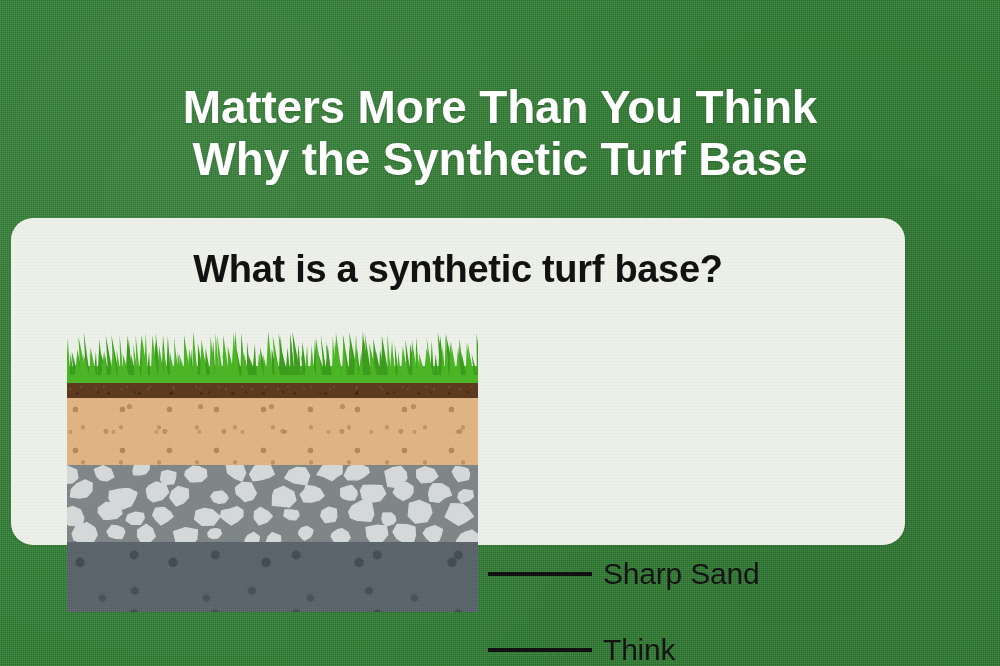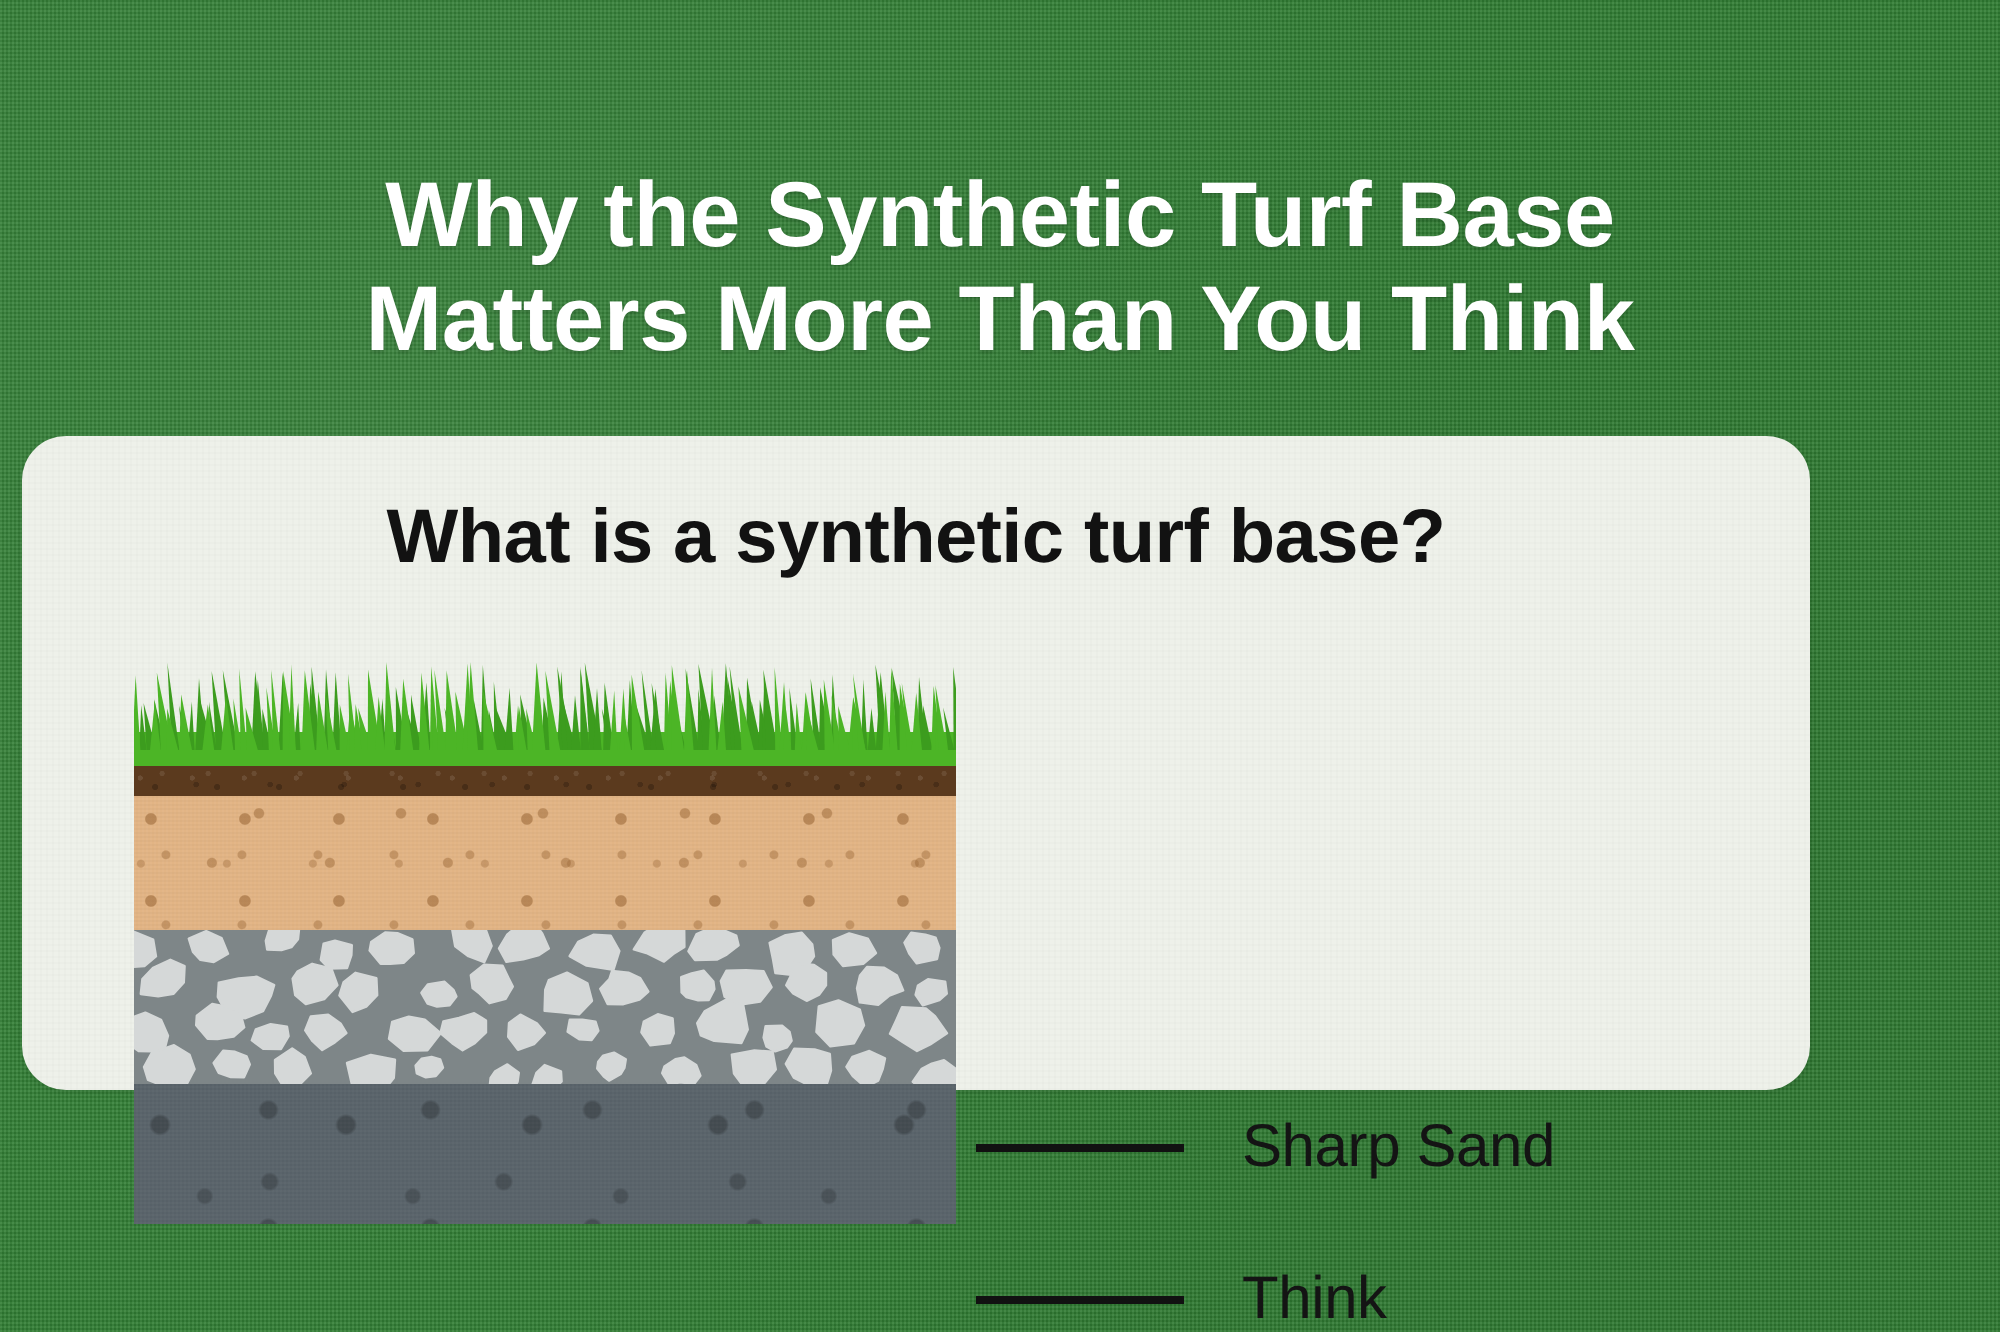--- a/index.html
+++ b/index.html
@@ -101,39 +101,39 @@
       repeating-linear-gradient(0deg, rgba(255,255,255,.025) 0 1px, transparent 1px 2px),
       repeating-linear-gradient(90deg, rgba(0,0,0,.03) 0 1px, transparent 1px 2px);
     background-size:93px 68px,117px 74px,81px 59px,104px 66px,auto,auto;
   }
   
   .callout{position:absolute;display:flex;align-items:center;}
   .leader{
     width:104px;height:4px;background:#111111;flex:0 0 auto;
   }
   .callout-label{
-    margin-left:29px;
+    margin-left:11px;
     color:#141414;
     font-size:30px;
     font-weight:normal;
     letter-spacing:-0.2px;
     white-space:nowrap;
     line-height:30px;
   }
   #callout-sharp-sand{left:477px;top:341px;}
   #callout-gravel{left:477px;top:417px;}
 </style>
 </head>
 <body>
 
 <div id="bg-texture"></div>
 
 <h1 id="title">
+  <span class="line">Matters More Than You Think</span>
   <span class="line">Why the Synthetic Turf Base</span>
-  <span class="line">Matters More Than You Think</span>
 </h1>
 
 <div id="card">
   <div id="card-texture"></div>
 
   <div id="card-heading">What is a synthetic turf base?</div>
 
   <div id="diagram">
 
     <div class="layer" id="layer-grass">

